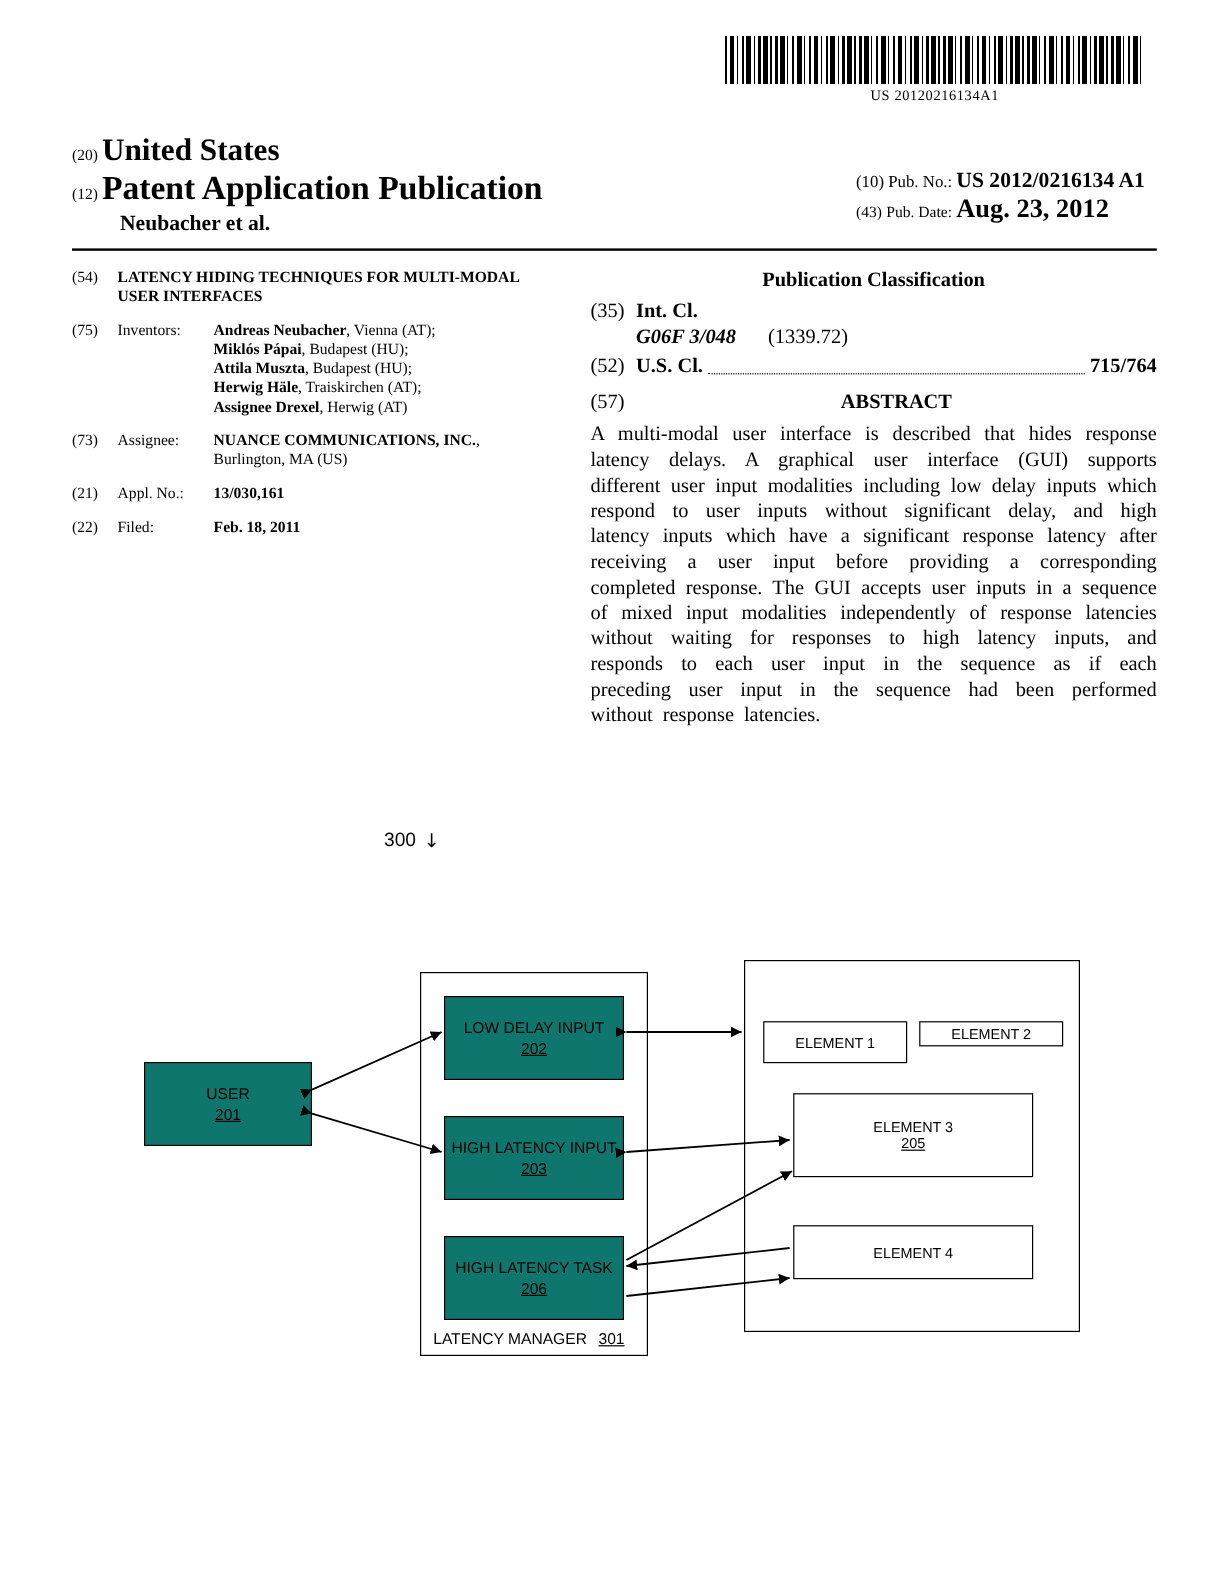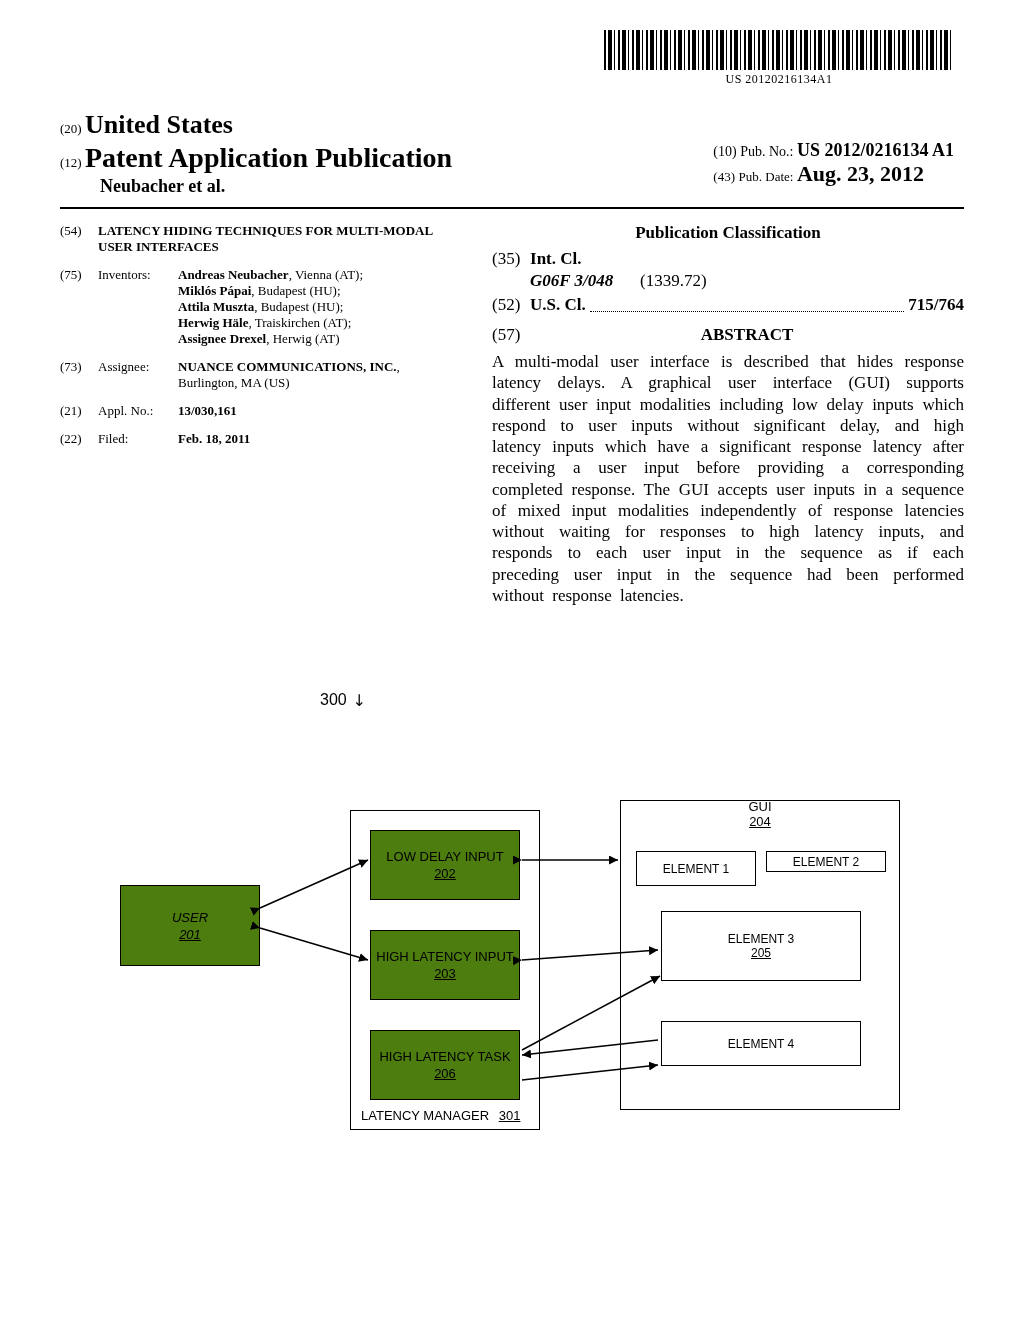--- a/index.html
+++ b/index.html
@@ -84,29 +84,29 @@
       font-size: 16px;
     }
     .fig-label .arrow {
       display: inline-block;
       transform: rotate(45deg);
       margin-left: 2px;
     }
     .box {
       position: absolute;
       border: 1.5px solid #000;
-      background: #4d7c0f;
+      background: #0f766e;
       display: flex;
       flex-direction: column;
       justify-content: center;
       text-align: center;
       padding: 4px;
     }
     .box .num { text-decoration: underline; margin-top: 2px; }
-    .user-box { top: 225px; left: 0; width: 140px; height: 81px; font-style: italic; }
+    .user-box { top: 225px; left: 0; width: 140px; height: 70px; }
     .low-delay-box { top: 170px; left: 250px; width: 150px; height: 70px; }
     .high-latency-input-box { top: 270px; left: 250px; width: 150px; height: 70px; }
     .high-latency-task-box { top: 370px; left: 250px; width: 150px; height: 70px; }
     .latency-mgr-box {
       top: 150px; left: 230px; width: 190px; height: 320px;
       border: 1.5px solid #000;
       position: absolute;
       display: block;
       padding: 0;
     }
@@ -266,24 +266,20 @@
     <div>HIGH LATENCY INPUT</div>
     <div class="num">203</div>
   </div>
 
   <div class="box high-latency-task-box">
     <div>HIGH LATENCY TASK</div>
     <div class="num">206</div>
   </div>
 
   <div class="gui-box">
-    <div class="gui-label">
-      <span>GUI</span>
-      <span class="num">204</span>
-    </div>
     <div class="elem elem1">ELEMENT 1</div>
     <div class="elem elem2">ELEMENT 2</div>
     <div class="elem elem3">
       <div>ELEMENT 3</div>
       <div class="num">205</div>
     </div>
     <div class="elem elem4">ELEMENT 4</div>
   </div>
 
   <svg class="connectors">

